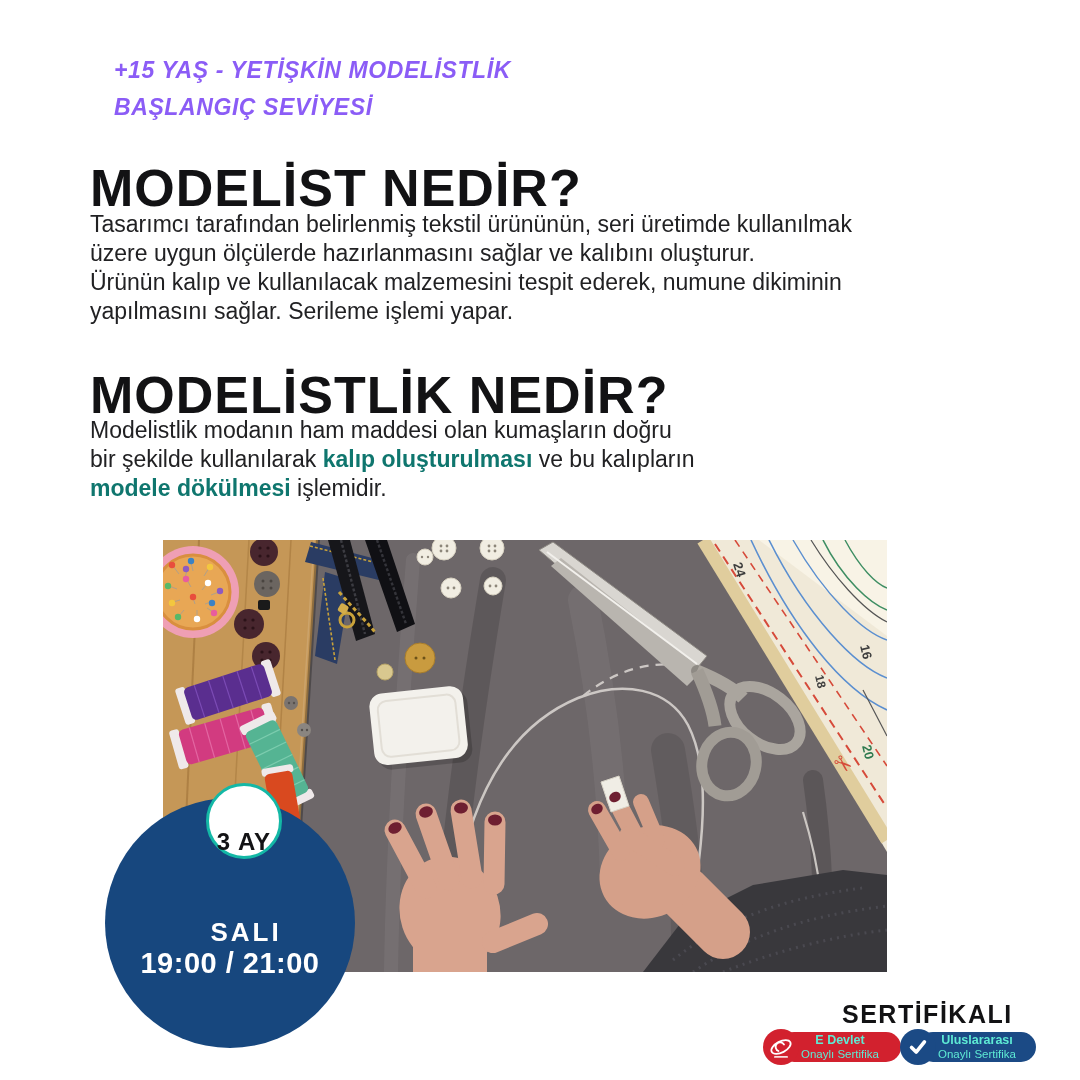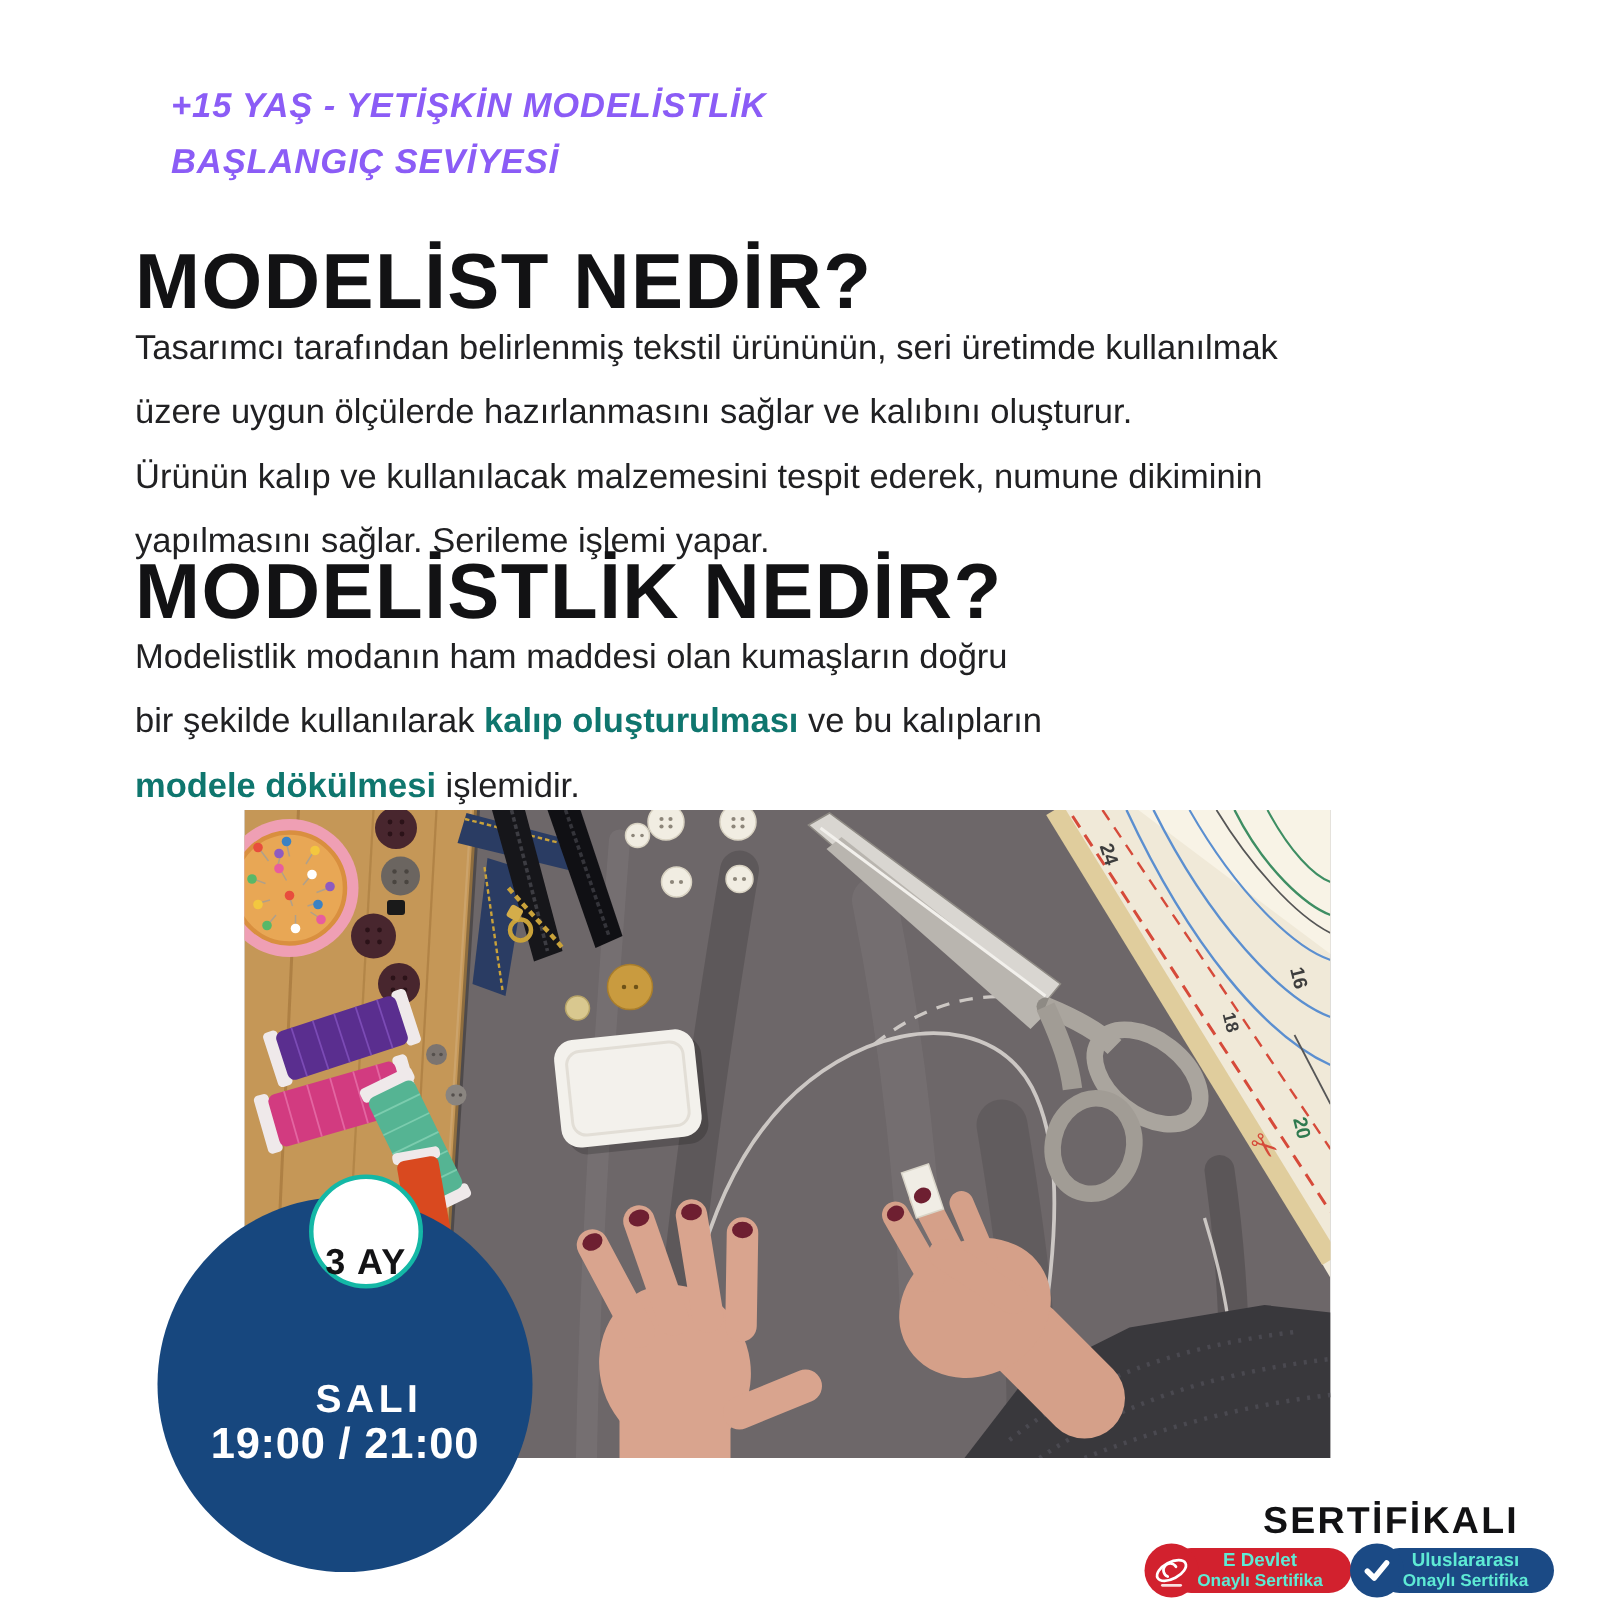--- a/index.html
+++ b/index.html
@@ -10,21 +10,21 @@
   .abs{position:absolute;}
 
   
   .course-header{left:90px;top:52px;color:#8b5cf6;font-weight:700;font-style:italic;
     font-size:23px;line-height:37px;letter-spacing:.6px;margin-left:24px;}
 
   
   .sec-title{left:90px;font-size:52px;font-weight:700;color:#121214;letter-spacing:1px;margin:0;}
   .sec-title.t1{top:158px;}
   .sec-title.t2{top:365px;}
-  .sec-body{left:90px;font-size:23px;line-height:43px;color:#212123;margin:0;white-space:pre-line;max-width:880px;}
+  .sec-body{left:90px;font-size:23px;line-height:29px;color:#212123;margin:0;white-space:pre-line;max-width:880px;}
   .sec-body.b1{top:210px;}
   .sec-body.b2{top:416px;}
   .sec-body b{font-weight:700;color:#0f766e;}
 
   
   .photo{left:163px;top:540px;width:724px;height:432px;z-index:1;}
   .photo svg{display:block;}
 
   
   .schedule-badge{left:105px;top:783px;width:250px;height:265px;z-index:3;}
@@ -40,21 +40,21 @@
     font-weight:700;font-size:26px;letter-spacing:3px;z-index:2;}
   .badge-time{position:absolute;left:0;top:164px;width:250px;text-align:center;color:#ffffff;
     font-weight:700;font-size:29px;letter-spacing:.5px;z-index:2;}
 
   
   .certs-title{left:842px;top:1000px;font-size:25px;font-weight:700;letter-spacing:1.5px;color:#121214;}
   .cert{position:absolute;top:1029px;height:36px;z-index:2;}
   .cert .pill{position:absolute;top:3px;height:30px;border-radius:16px;color:#5eead4;display:flex;
     flex-direction:column;justify-content:center;text-align:center;line-height:1.15;z-index:1;}
   .cert .pill .name{font-size:12.5px;font-weight:700;}
-  .cert .pill .sub{font-size:11.5px;font-weight:700;}
+  .cert .pill .sub{font-size:11.5px;font-weight:400;}
   .cert .circle{position:absolute;left:0;top:0;width:36px;height:36px;border-radius:50%;
     display:flex;align-items:center;justify-content:center;z-index:2;}
   .cert.red{left:763px;width:140px;}
   .cert.red .pill{left:16px;width:122px;background:#d2212e;}
   .cert.red .circle{background:#d2212e;}
   .cert.blue{left:900px;width:136px;}
   .cert.blue .pill{left:18px;width:118px;background:#1b4a85;}
   .cert.blue .circle{background:#1b4a85;}
 </style>
 </head>

